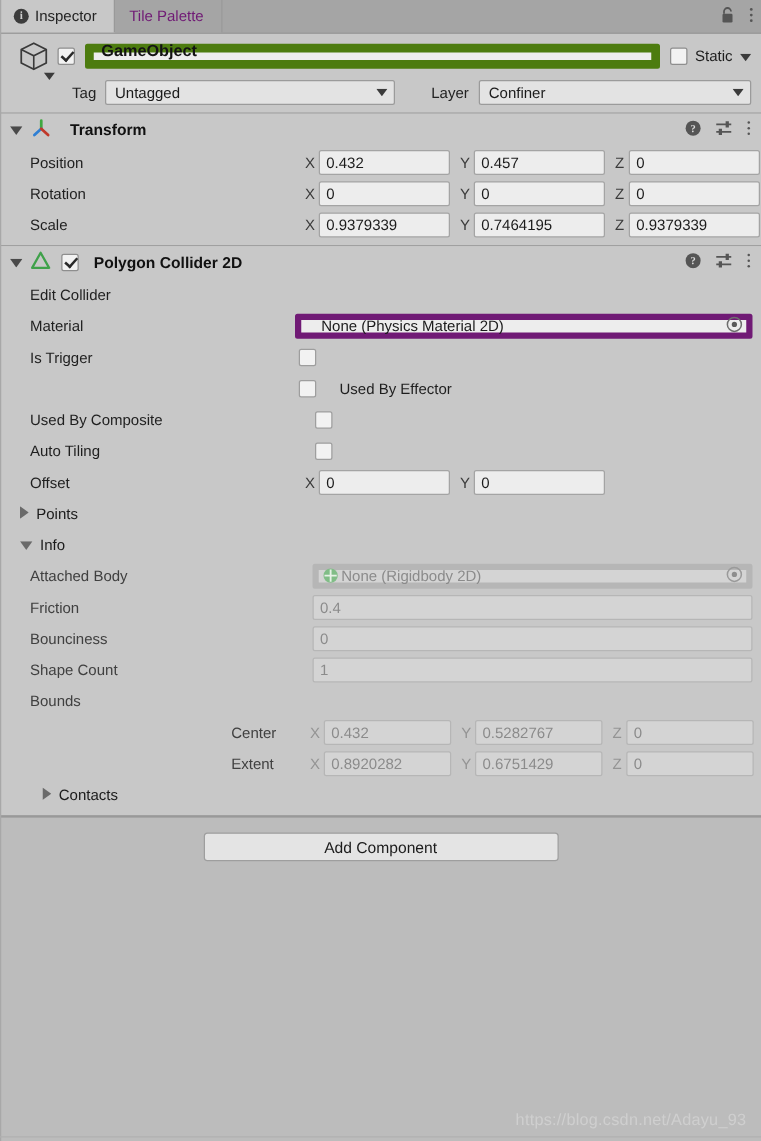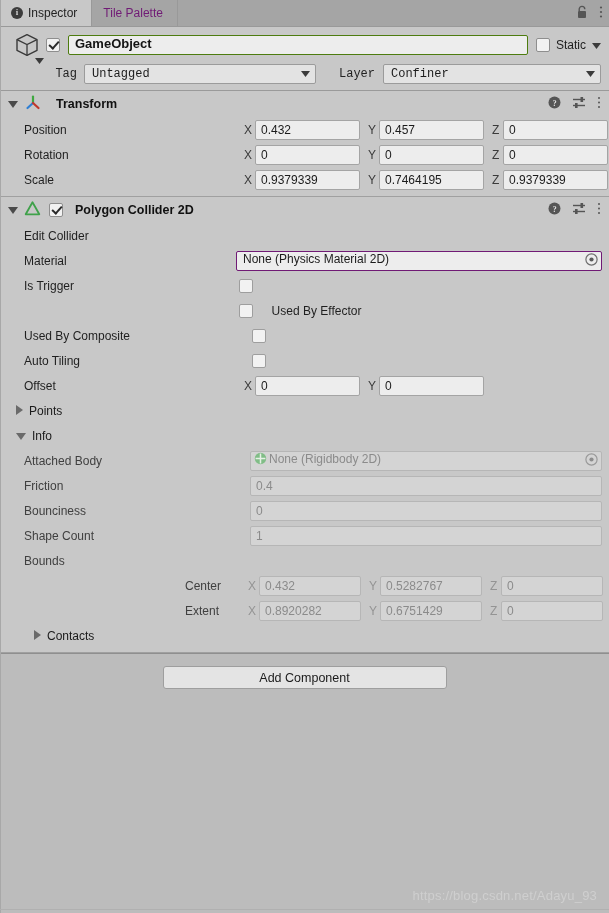--- a/index.html
+++ b/index.html
@@ -49,28 +49,28 @@
     border: 1px solid #8e8e8e; border-radius: 2px; flex: none;
     position: relative;
   }
   .cb.checked::after {
     content: ""; position: absolute; left: 4px; top: 0px;
     width: 4px; height: 8px; border: solid #2a2a2a;
     border-width: 0 2px 2px 0; transform: rotate(42deg);
   }
   .name-field {
     flex: 1; height: 20px; margin-left: 8px; margin-right: 8px;
-    background: #ededed; border: 1px solid #4d7c0f; border-radius: 2px;
-    display: flex; align-items: flex-start; padding: 0 6px;
+    background: #ededed; border: 7px solid #4d7c0f; border-radius: 2px;
+    display: flex; align-items: flex-end; padding: 0 6px;
     font-weight: bold; font-size: 13px; color: #131313;
   }
   .static-wrap { display: flex; align-items: center; gap: 6px; }
   .static-label { font-size: 12px; color: #1f1f1f; }
 
-  .go-row2 { display: flex; align-items: center; height: 20px; margin-top: 8px; font-family: Liberation Mono, monospace; }
+  .go-row2 { display: flex; align-items: center; height: 20px; margin-top: 8px; }
   .small-label { font-size: 12px; color: #222; }
   .dd {
     background: #e3e3e3; border: 1px solid #9b9b9b; border-radius: 2px;
     height: 20px; display: flex; align-items: center; justify-content: space-between;
     padding: 0 5px 0 7px; font-size: 12px; color: #1b1b1b;
   }
 
   
   .component { background: #c8c8c8; border-bottom: 1px solid #a0a0a0; }
   .comp-header {
@@ -92,22 +92,22 @@
   .axis { font-size: 12px; color: #3b3b3b; width: 11px; text-align: left; }
   .axis.dim { color: #949494; }
   .fld {
     height: 20px; background: #ededed; border: 1px solid #a4a4a4;
     border-radius: 2px; display: flex; align-items: center;
     padding: 0 5px; font-size: 12px; color: #1b1b1b;
   }
   .fld.ro { background: #d4d4d4; border-color: #b6b6b6; color: #8b8b8b; }
 
   .objfield {
-    height: 20px; background: #ededed; border: 1px solid #701a75; border-radius: 2px;
-    display: flex; align-items: flex-start; padding: 0 2px 0 6px;
+    height: 20px; background: #ededed; border: 5px solid #701a75; border-radius: 2px;
+    display: flex; align-items: center; padding: 0 2px 0 16px;
     font-size: 12px; color: #1b1b1b; justify-content: space-between;
   }
   .objfield.ro { background: #d4d4d4; border-color: #b6b6b6; color: #8b8b8b; }
 
   .toggle-box {
     width: 14px; height: 14px; background: #f2f2f2;
     border: 1px solid #9e9e9e; border-radius: 2px;
   }
 
   .foldout { height: 25px; display: flex; align-items: center; gap: 6px; }

